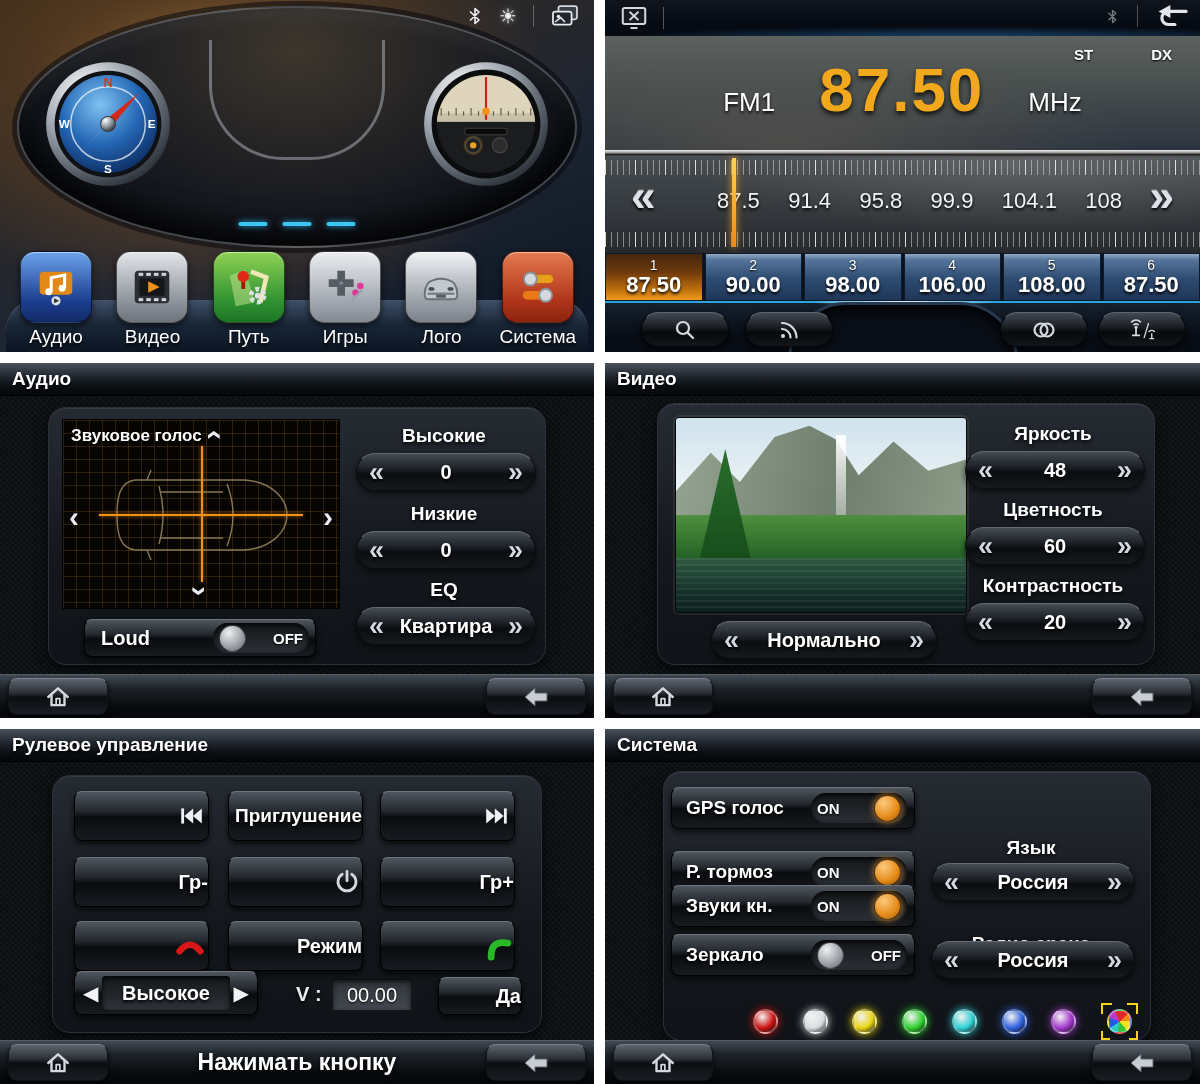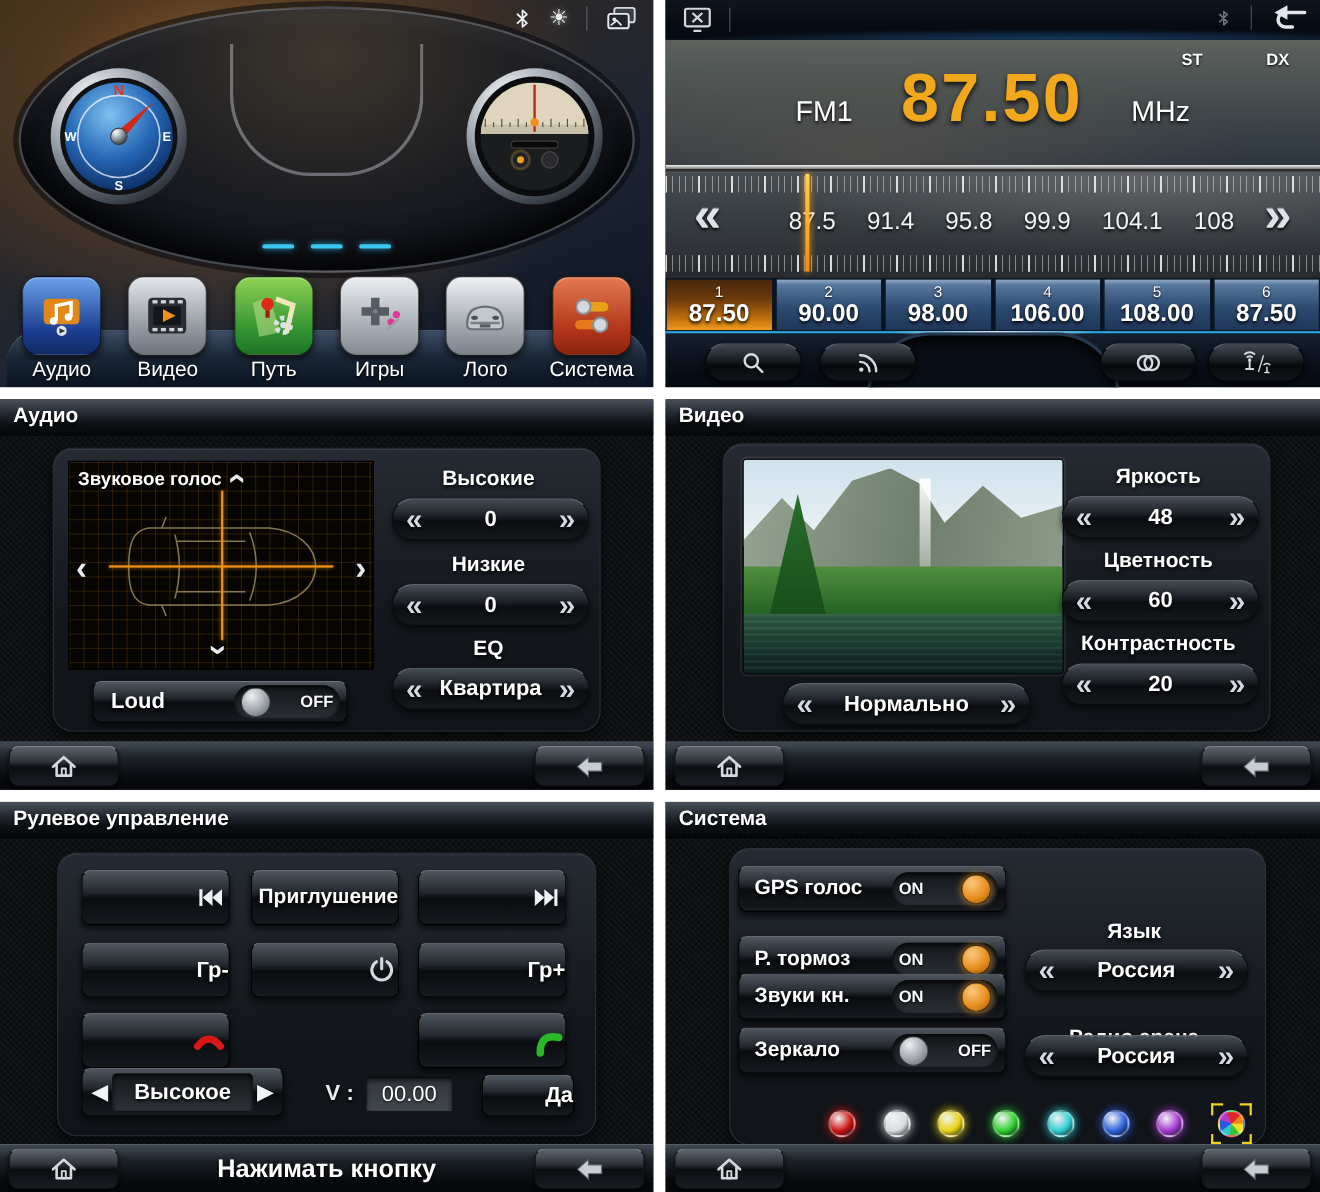--- a/index.html
+++ b/index.html
@@ -627,20 +627,23 @@
     </div>
     <div class="btn swcbtn" style="left:380px; top:128px;">
       <span>Гр+</span>
     </div>
 
     <div class="btn swcbtn" style="left:74px; top:192px;">
       <svg width="36" height="26" viewBox="0 0 24 20">
         <path d="M4 14 Q12 4 20 14" stroke="#d81818" stroke-width="5" fill="none" stroke-linecap="round"></path>
       </svg>
     </div>
+    <div class="btn swcbtn" style="left:228px; top:192px;">
+      <span>Режим</span>
+    </div>
     <div class="btn swcbtn" style="left:380px; top:192px;">
       <svg width="36" height="30" viewBox="0 0 24 22">
         <g transform="rotate(-40 12 11)">
             <path d="M4 15 Q12 5 20 15" stroke="#28b828" stroke-width="5" fill="none" stroke-linecap="round"></path>
           </g>
       </svg>
     </div>
 
     <div class="btn swcsel">
       <span class="tri">◀</span>

